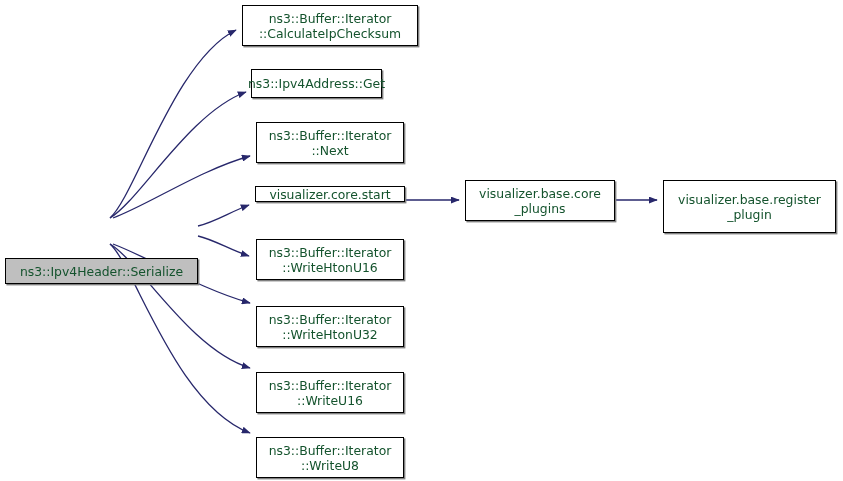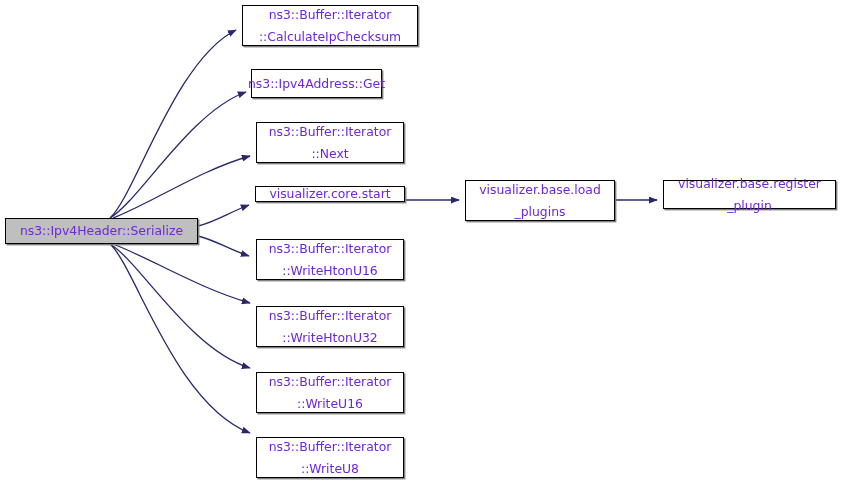--- a/index.html
+++ b/index.html
@@ -28,28 +28,29 @@
   .node {
     position: absolute;
     box-sizing: border-box;
     border: 1px solid #000000;
     background: #ffffff;
     display: flex;
     align-items: center;
     justify-content: center;
     text-align: center;
     font-size: 12.4px;
-    line-height: 22px;
-    color: #6d28d9;
+    line-height: 15px;
+    color: #14532d;
     letter-spacing: 0px;
     white-space: pre-line;
     box-shadow: 1.4px 1.4px 0 0 #808080;
   }
   .node.highlight {
     background: #bfbfbf;
+    margin-top: 40px;
   }
   .node-label {
     display: block;
     padding: 0 4px;
     white-space: pre-line;
   }
 </style>
 </head>
 <body>
 
@@ -82,18 +83,18 @@
 ::Next</span></div>
       <div class="node" style="left: 255px; top: 186px; width: 150px; height: 16px;"><span class="node-label">visualizer.core.start</span></div>
       <div class="node" style="left: 256px; top: 239px; width: 148px; height: 41px;"><span class="node-label">ns3::Buffer::Iterator
 ::WriteHtonU16</span></div>
       <div class="node" style="left: 256px; top: 306px; width: 148px; height: 41px;"><span class="node-label">ns3::Buffer::Iterator
 ::WriteHtonU32</span></div>
       <div class="node" style="left: 256px; top: 372px; width: 148px; height: 41px;"><span class="node-label">ns3::Buffer::Iterator
 ::WriteU16</span></div>
       <div class="node" style="left: 256px; top: 437px; width: 148px; height: 41px;"><span class="node-label">ns3::Buffer::Iterator
 ::WriteU8</span></div>
-      <div class="node" style="left: 465px; top: 180px; width: 150px; height: 41px;"><span class="node-label">visualizer.base.load
+      <div class="node" style="left: 465px; top: 180px; width: 150px; height: 41px;"><span class="node-label">visualizer.base.core
 _plugins</span></div>
-      <div class="node" style="left: 663px; top: 180px; width: 173px; height: 29px;"><span class="node-label">visualizer.base.register
+      <div class="node" style="left: 663px; top: 180px; width: 173px; height: 53px;"><span class="node-label">visualizer.base.register
 _plugin</span></div>
     </div>
 </div>
 
 </body></html>

